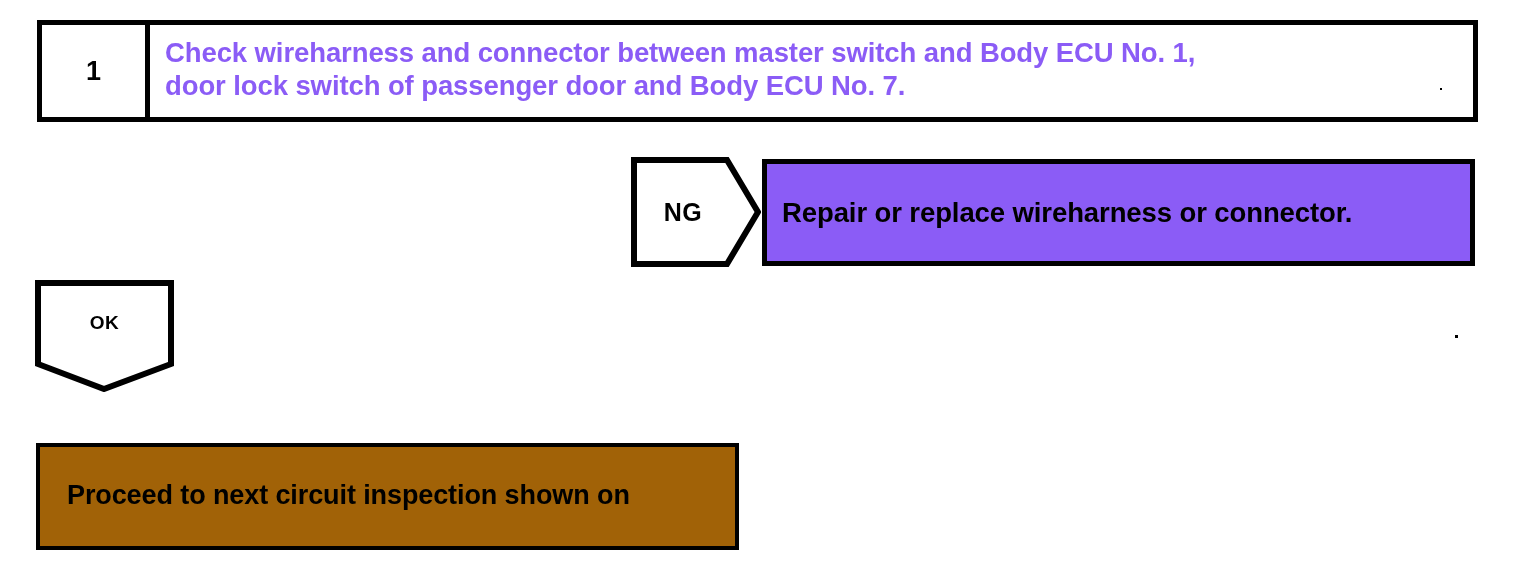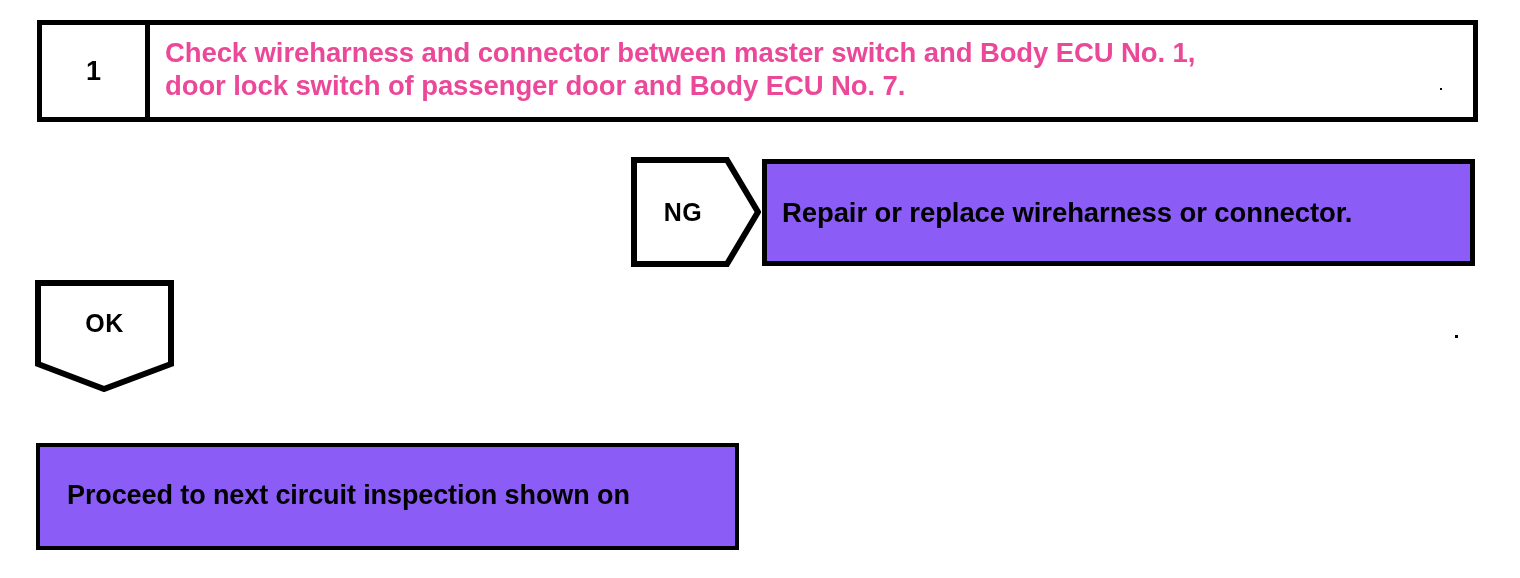--- a/index.html
+++ b/index.html
@@ -53,21 +53,21 @@
     display: flex;
     flex-direction: column;
     justify-content: center;
     padding-left: 15px;
     padding-bottom: 4px;
     box-sizing: border-box;
   }
   .step-text-line {
     font-size: 27.5px;
     font-weight: bold;
-    color: #ec4899;
+    color: #8b5cf6;
     line-height: 33px;
     white-space: nowrap;
     letter-spacing: -0.1px;
   }
 
   
   .ng-pentagon {
     position: absolute;
     left: 631px;
     top: 157px;
@@ -132,36 +132,36 @@
   }
   .ok-label {
     position: absolute;
     left: 0;
     top: 0;
     width: 139px;
     height: 86px;
     display: flex;
     align-items: center;
     justify-content: center;
-    font-size: 25px;
+    font-size: 19px;
     font-weight: bold;
     color: #000000;
     letter-spacing: 0.5px;
   }
 
   
   .proceed-box {
     position: absolute;
     left: 36px;
     top: 443px;
     width: 703px;
     height: 107px;
     border: 4px solid #000000;
     box-sizing: border-box;
-    background: #8b5cf6;
+    background: #a16207;
     display: flex;
     flex-direction: column;
     justify-content: center;
     padding-left: 27px;
     padding-bottom: 2px;
     box-sizing: border-box;
   }
   .proceed-text-line {
     font-size: 27px;
     font-weight: bold;

